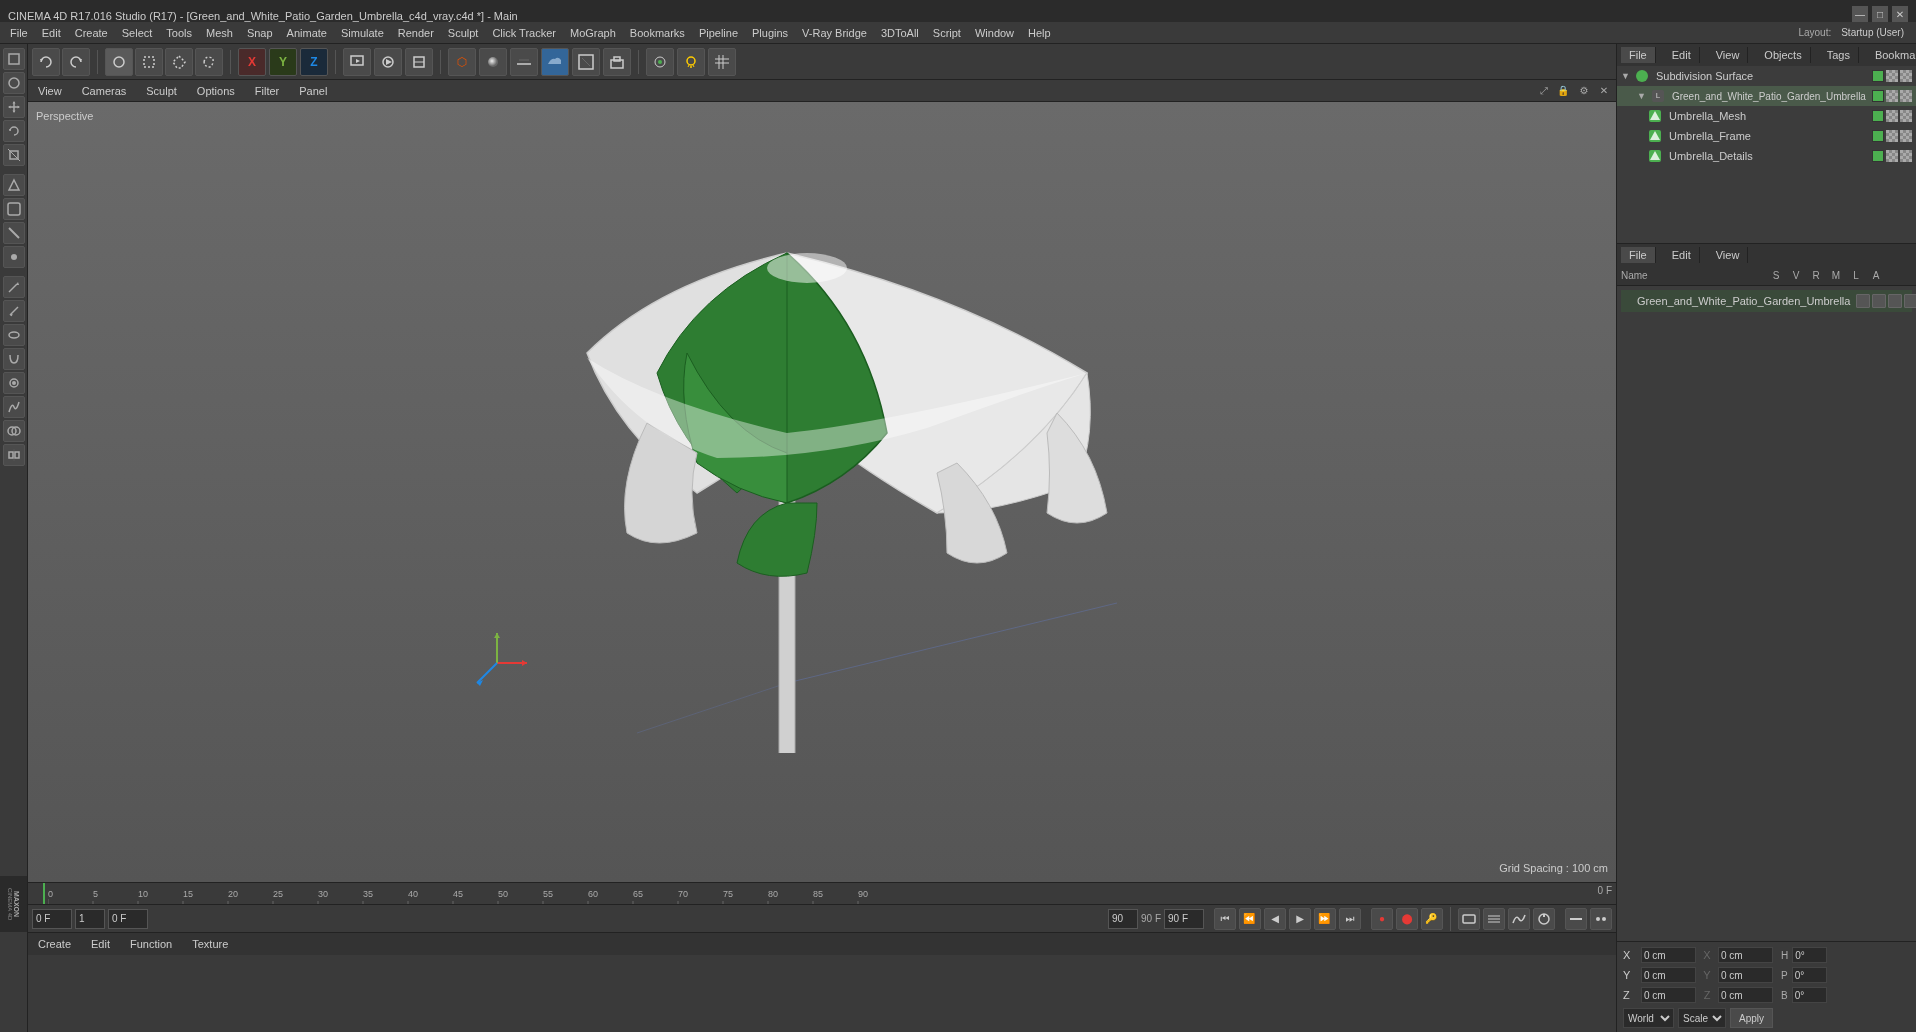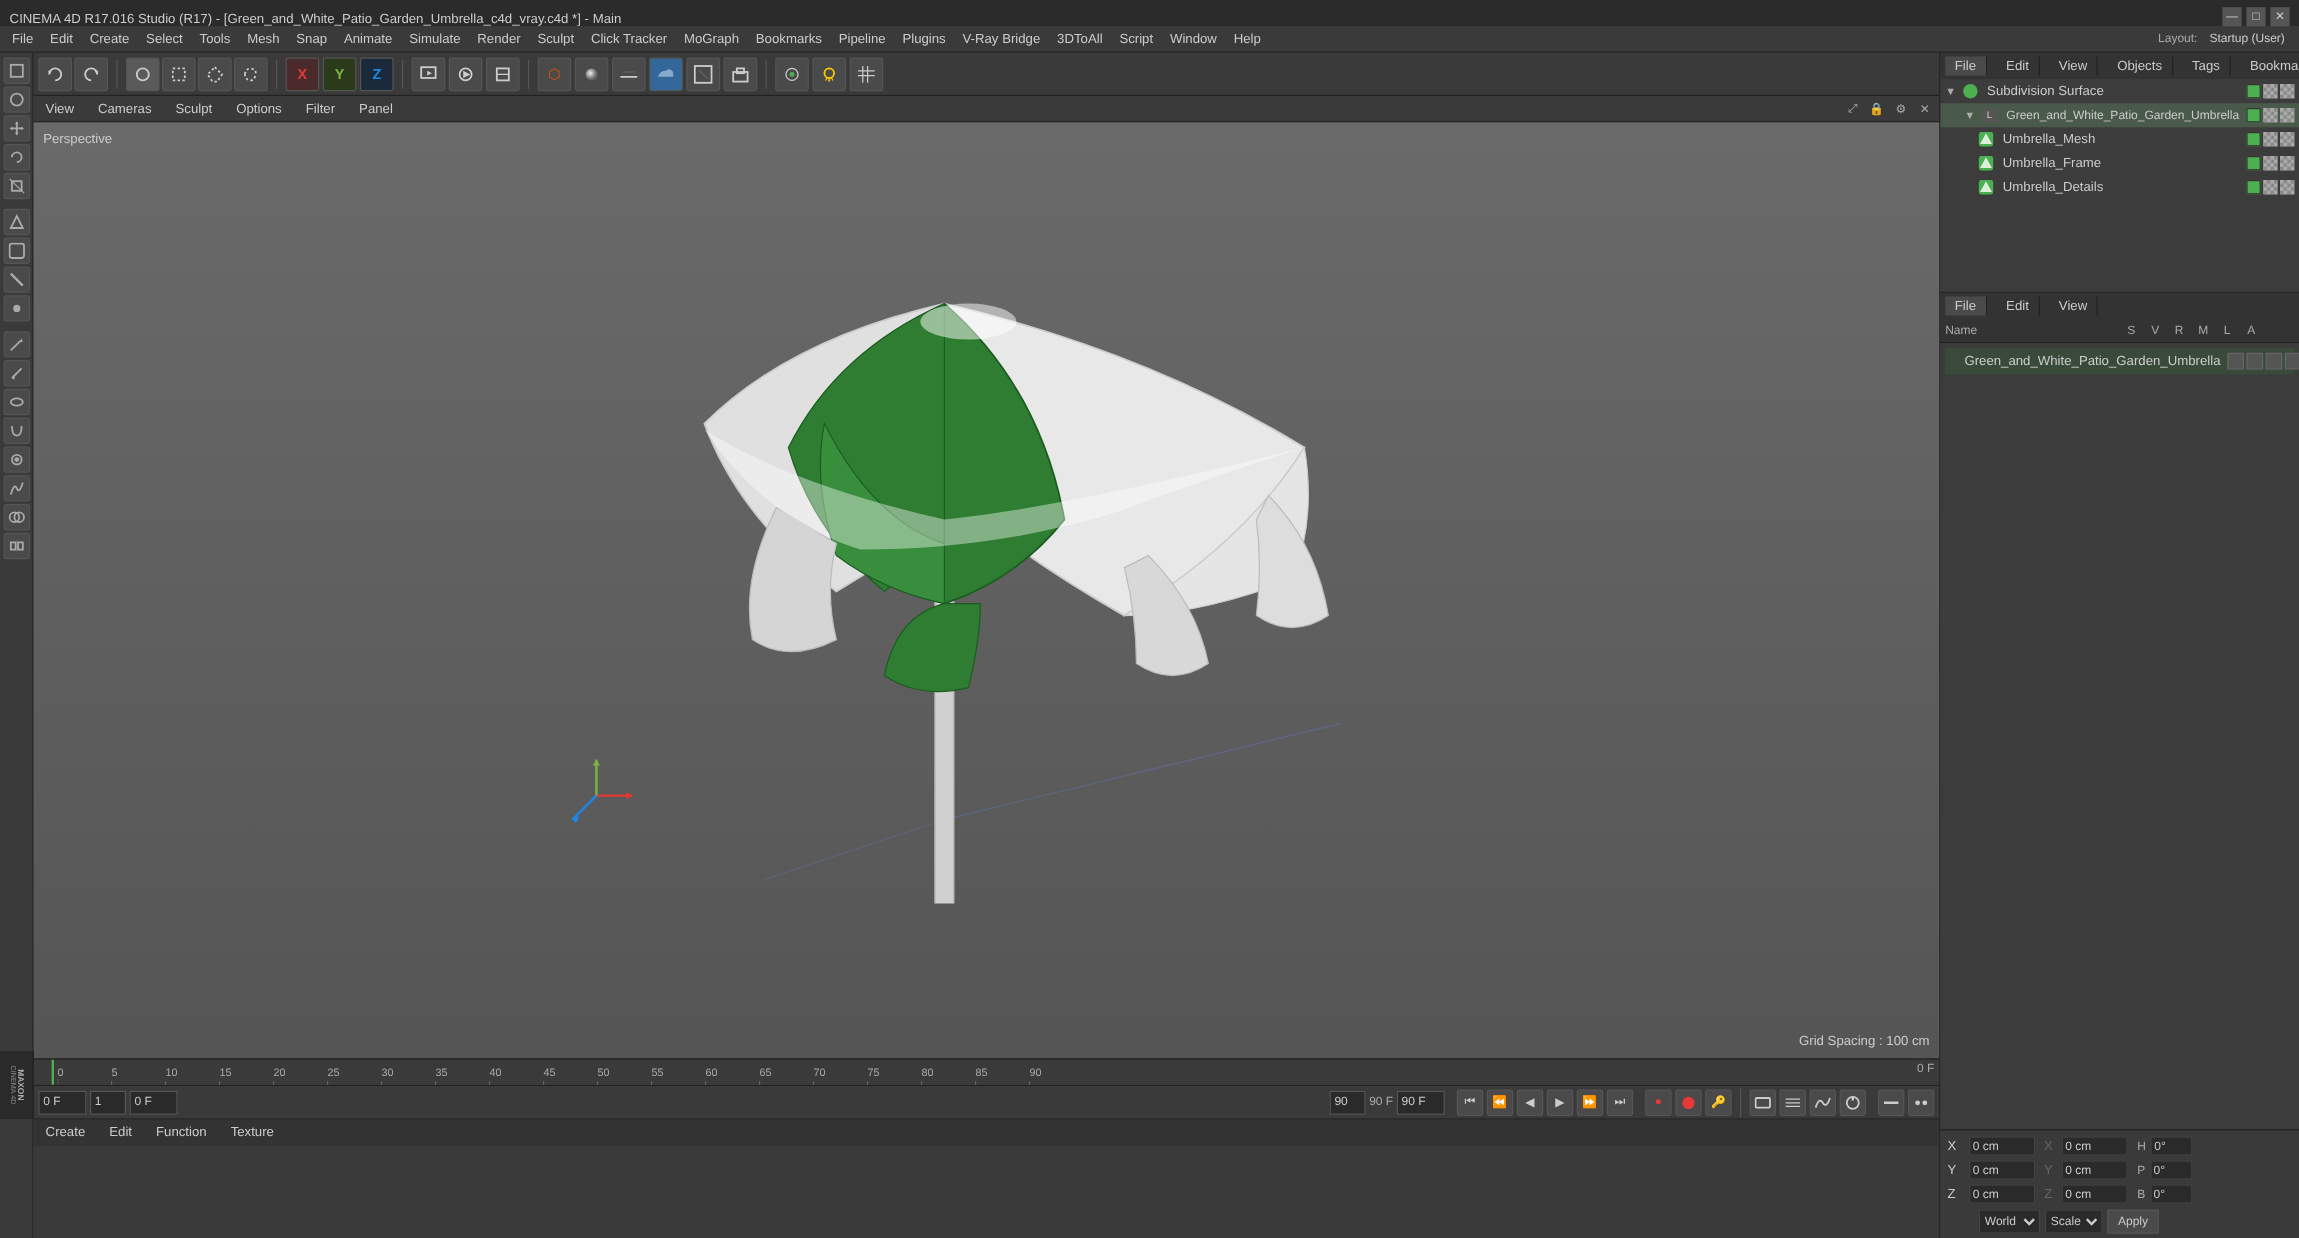--- a/index.html
+++ b/index.html
@@ -1005,21 +1005,21 @@
         <div class="coord-row" style="margin-top:2px;">
           <span class="coord-label">Z</span>
           <input class="coord-input" type="text" value="0 cm" style="">
           <span class="coord-divider">Z</span>
           <input class="coord-input" type="text" value="0 cm" style="">
           <span style="margin-left:4px; font-size:10px; color:#aaa;">B</span>
           <input class="coord-input" type="text" value="0°" style="width: 35px;">
         </div>
 
         <div style="display:flex; align-items:center; margin-top:4px; gap:4px;">
-          <select style="height:20px; background:#2a2a2a; border:1px solid #444; color:#ccc; font-size:10px;margin-left:26px;">
+          <select style="height:20px; background:#2a2a2a; border:1px solid #444; color:#ccc; font-size:10px;">
             <option>World</option>
             <option>Object</option>
           </select>
           <select style="height:20px; background:#2a2a2a; border:1px solid #444; color:#ccc; font-size:10px;">
             <option>Scale</option>
           </select>
           <button style="height:20px; background:#4a4a4a; border:1px solid #555; color:#ccc; font-size:10px; padding:0 8px; cursor:pointer;">Apply</button>
         </div>
       </div>
     </div>

